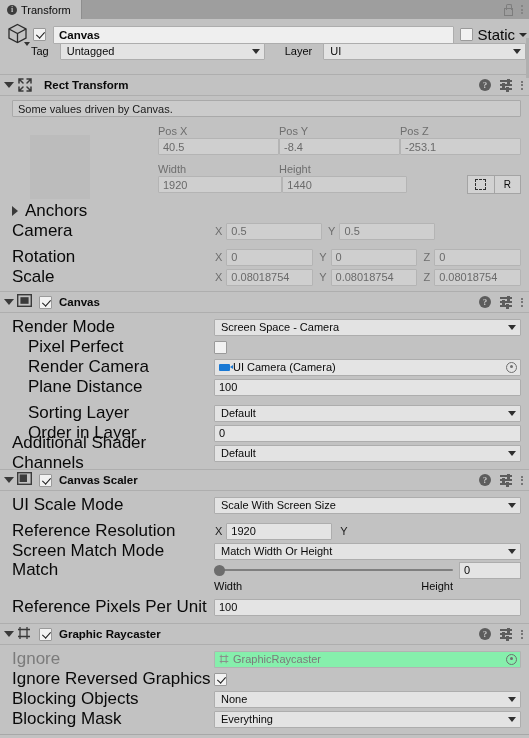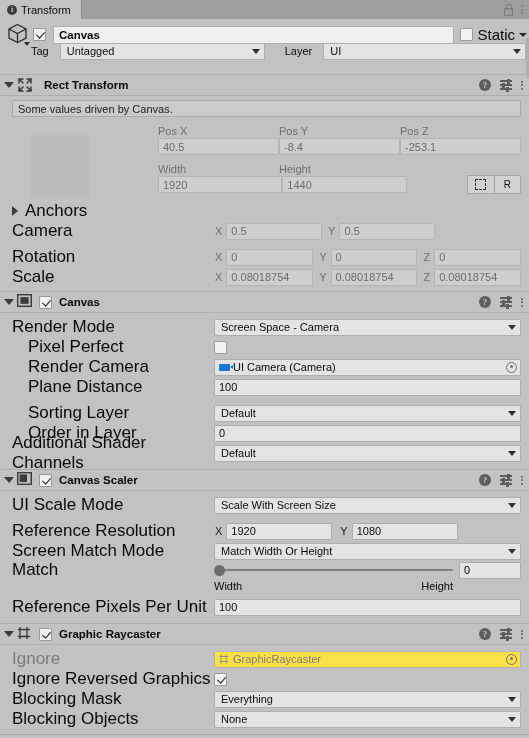--- a/index.html
+++ b/index.html
@@ -168,21 +168,21 @@
     display:flex; align-items:center; justify-content:center; font-size:10px;
   }
   .minibtn:first-child { border-right:none; }
   .dashsq { width:11px; height:11px; border:1.3px dashed #2e2e2e; }
 
   
   .objfield {
     height:17px; background:#e4e4e4; border:1px solid #adadad; border-radius:1px;
     display:flex; align-items:center; padding:0 3px 0 4px; font-size:11px; flex:1; min-width:0;
   }
-  .objfield.disabled { background:#fde047; color:#7b7b7b; border-color:#b2b2b2; }
+  .objfield.disabled { background:#86efac; color:#7b7b7b; border-color:#b2b2b2; }
   .cam-ico {
     width:11px; height:7px; background:#1878d4; margin-right:3px; flex:0 0 11px;
     position:relative; border-radius:1px;
   }
   .cam-ico:after {
     content:""; position:absolute; right:-3px; top:1px;
     border-top:2.5px solid transparent; border-bottom:2.5px solid transparent;
     border-right:3px solid #1878d4;
   }
   .rc-ico {
@@ -509,21 +509,20 @@
       </span>
     </span>
   </div>
   <div class="pad6"></div>
   <div class="row">
     <span class="lbl">Reference Resolution</span>
     <span class="field-zone">
       <span class="axis">X</span>
       <span class="tf" style="width:106px;flex:0 0 106px">1920</span>
       <span class="axis" style="padding-left:8px">Y</span>
-      <span class="tf" style="width:106px;flex:0 0 106px">1080</span>
     </span>
   </div>
   <div class="row">
     <span class="lbl">Screen Match Mode</span>
     <span class="field-zone">
       <span class="dd" style="flex:1">
         <span class="txt">Match Width Or Height</span>
         <span class="tri"></span>
       </span>
     </span>
@@ -600,31 +599,31 @@
       </span>
     </span>
   </div>
   <div class="row">
     <span class="lbl">Ignore Reversed Graphics</span>
     <span class="field-zone">
       <span class="cbx checked"></span>
     </span>
   </div>
   <div class="row">
+    <span class="lbl">Blocking Objects</span>
+    <span class="field-zone">
+      <span class="dd" style="flex:1">
+        <span class="txt">None</span>
+        <span class="tri"></span>
+      </span>
+    </span>
+  </div>
+  <div class="row">
     <span class="lbl">Blocking Mask</span>
     <span class="field-zone">
       <span class="dd" style="flex:1">
         <span class="txt">Everything</span>
         <span class="tri"></span>
       </span>
     </span>
   </div>
-  <div class="row">
-    <span class="lbl">Blocking Objects</span>
-    <span class="field-zone">
-      <span class="dd" style="flex:1">
-        <span class="txt">None</span>
-        <span class="tri"></span>
-      </span>
-    </span>
-  </div>
   <div class="bottom-sep"></div>
 </div>
 
 </body></html>

